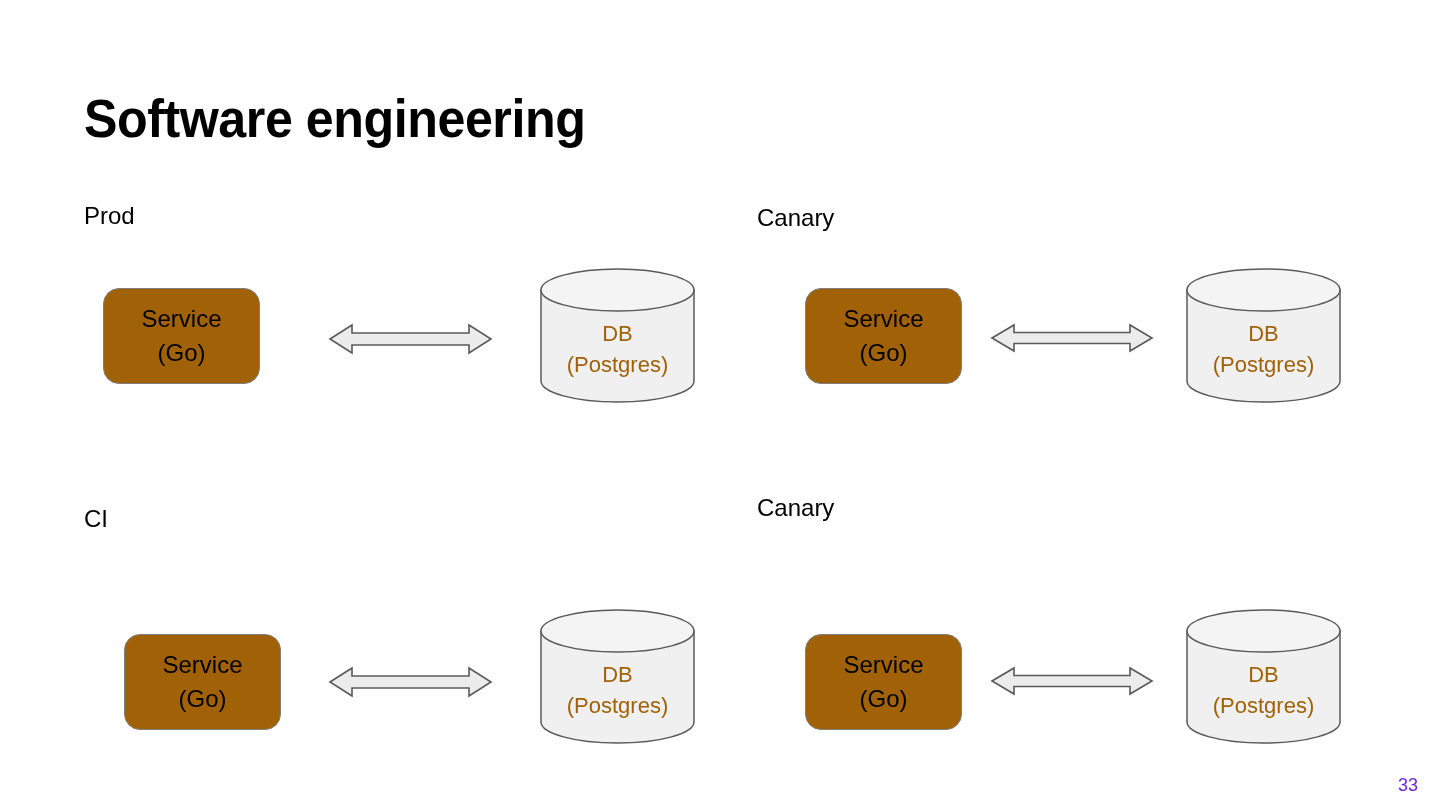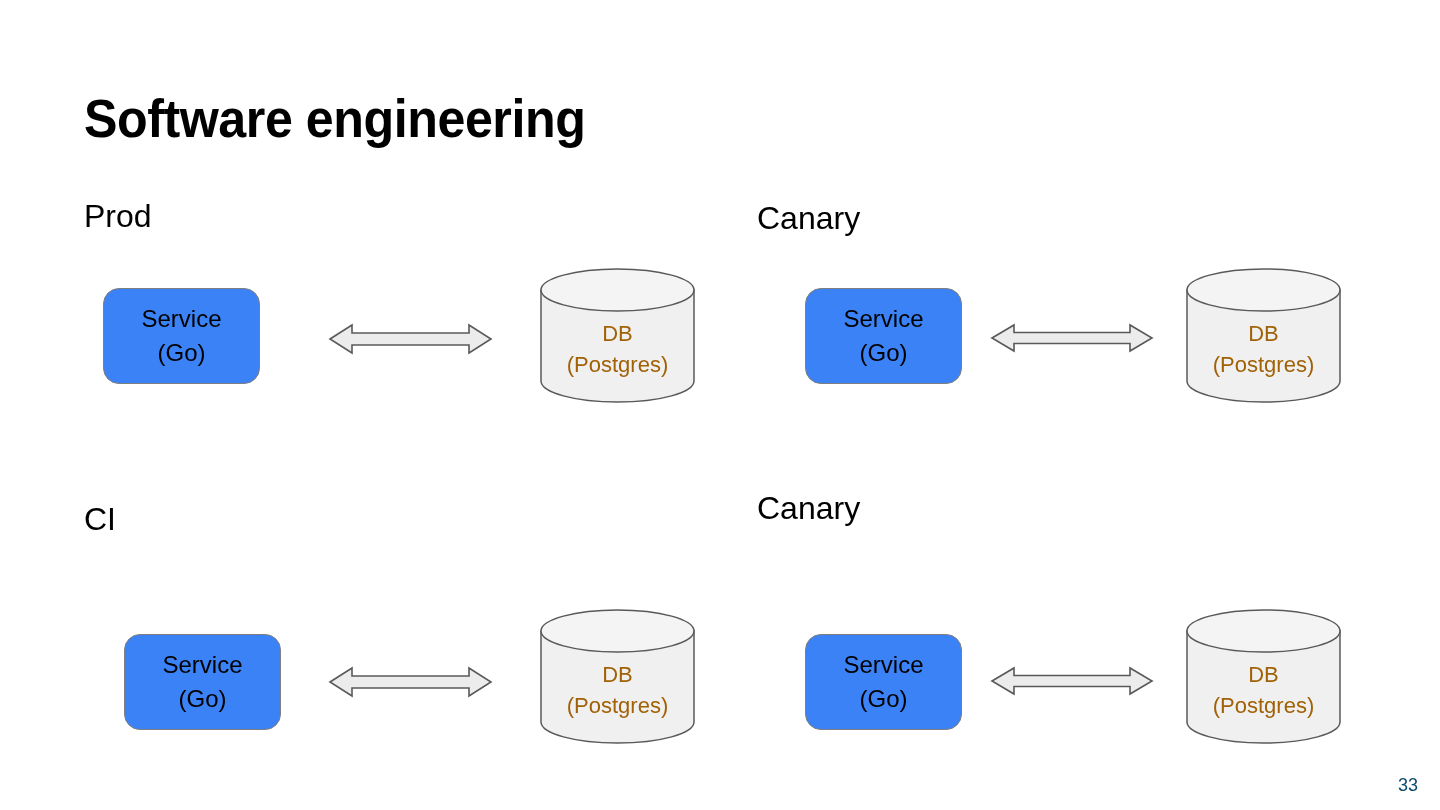--- a/index.html
+++ b/index.html
@@ -34,36 +34,36 @@
     line-height: 64px;
     color: #000000;
     white-space: nowrap;
     transform: scaleX(0.93);
     transform-origin: left center;
   }
 
   
   .section-label {
     position: absolute;
-    font-size: 32px;
+    font-size: 24px;
     font-weight: 400;
     line-height: 38px;
     color: #000000;
     white-space: nowrap;
   }
   .label-prod   { left: 84px;  top: 197px; }
   .label-canary { left: 757px; top: 199px; }
   .label-ci     { left: 84px;  top: 500px; }
   .label-local  { left: 757px; top: 489px; }
 
   
   .service-box {
     position: absolute;
     box-sizing: border-box;
-    background: #3b82f6;
+    background: #a16207;
     border: 1.4px solid #7f7f7f;
     border-radius: 16px;
     display: flex;
     flex-direction: column;
     align-items: center;
     justify-content: center;
     font-size: 24px;
     line-height: 34px;
     color: #000000;
   }
@@ -119,21 +119,21 @@
   .arr-ci     { left: 330px;  top: 663px; width: 161px; height: 38px; }
   .arr-local  { left: 992px;  top: 663px; width: 160px; height: 36px; }
 
   
   .page-number {
     position: absolute;
     right: 22px;
     bottom: 14px;
     font-size: 18px;
     line-height: 22px;
-    color: #0c4a6e;
+    color: #6d28d9;
   }
 </style>
 </head>
 <body>
 
 <div class="slide">
 
   <div class="slide-title">Software engineering</div>
 
   <div class="section-label label-prod">Prod</div>

